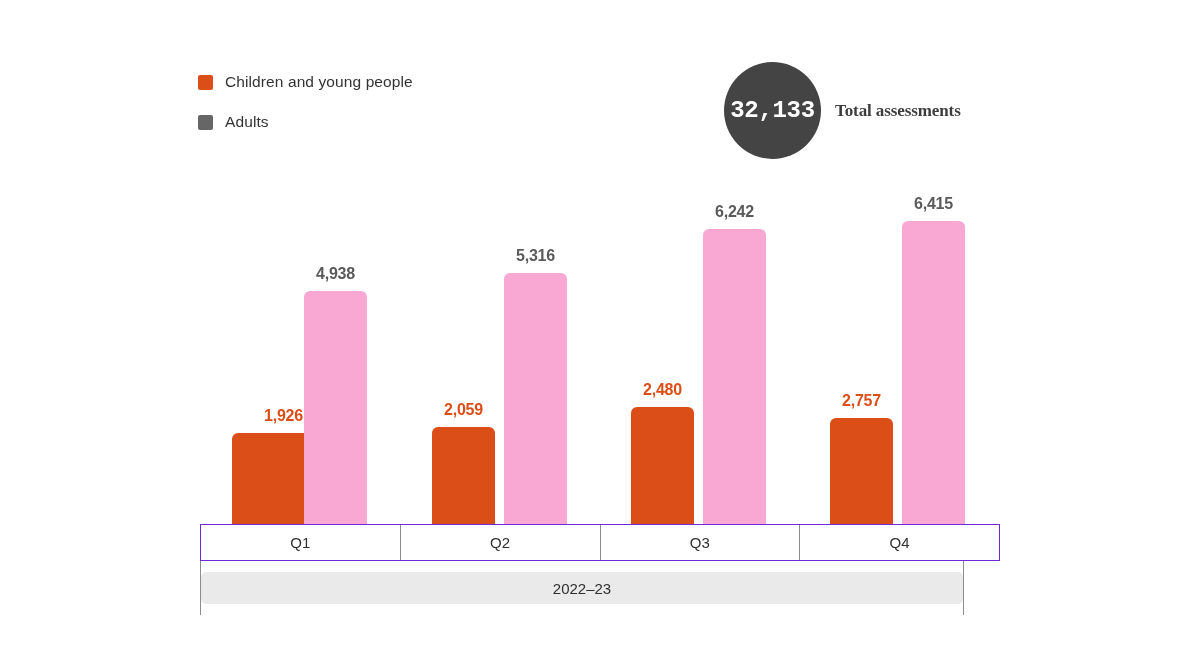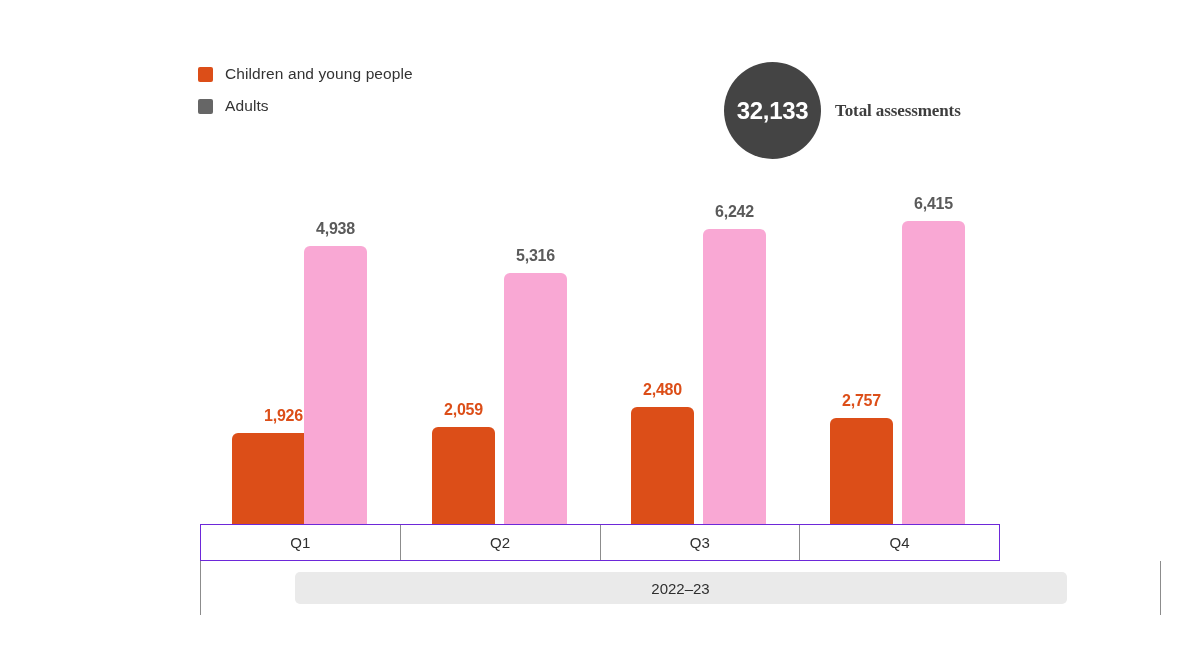--- a/index.html
+++ b/index.html
@@ -24,20 +24,21 @@
   
   .legend {
     position: absolute;
     left: 198px;
     top: 58px;
   }
   .legend-row {
     display: flex;
     align-items: center;
     height: 32px;
+    margin-top: 8px;
   }
   .legend-swatch {
     width: 15px;
     height: 15px;
     border-radius: 2px;
     flex: 0 0 auto;
   }
   .legend-label {
     margin-left: 12px;
     font-size: 15.5px;
@@ -55,20 +56,21 @@
     align-items: center;
   }
   .total-circle {
     width: 97px;
     height: 97px;
     border-radius: 50%;
     background: #444444;
     display: flex;
     align-items: center;
     justify-content: center;
+    font-family: Liberation Mono, monospace;
   }
   .total-number {
     color: #ffffff;
     font-size: 24px;
     font-weight: bold;
     letter-spacing: -0.3px;
   }
   .total-caption {
     margin-left: 14px;
     font-size: 17px;
@@ -144,21 +146,21 @@
   }
   .axis-cell:first-child {
     border-left: none;
   }
 
   
   .period-wrap {
     position: absolute;
     left: 200px;
     top: 561px;
-    width: 961px;
+    width: 764px;
     height: 54px;
     border-left: 1px solid #8c8c8c;
     border-right: 1px solid #8c8c8c;
     box-sizing: border-box;
     display: flex;
     align-items: center;
     justify-content: center;
   }
   .period-band {
     width: 772px;
@@ -194,21 +196,21 @@
     </div>
     <span class="total-caption">Total assessments</span>
   </div>
 
   <div class="plot">
 
     <div class="bar-group" style="left:0px;">
       <div class="bar cyp" style="height:91px;padding-left:40px;">
         <span class="bar-value">1,926</span>
       </div>
-      <div class="bar adults" style="height:278px;">
+      <div class="bar adults" style="height:233px;">
         <span class="bar-value">4,938</span>
       </div>
     </div>
 
     <div class="bar-group" style="left:200px;">
       <div class="bar cyp" style="height:97px;">
         <span class="bar-value">2,059</span>
       </div>
       <div class="bar adults" style="height:251px;">
         <span class="bar-value">5,316</span>

